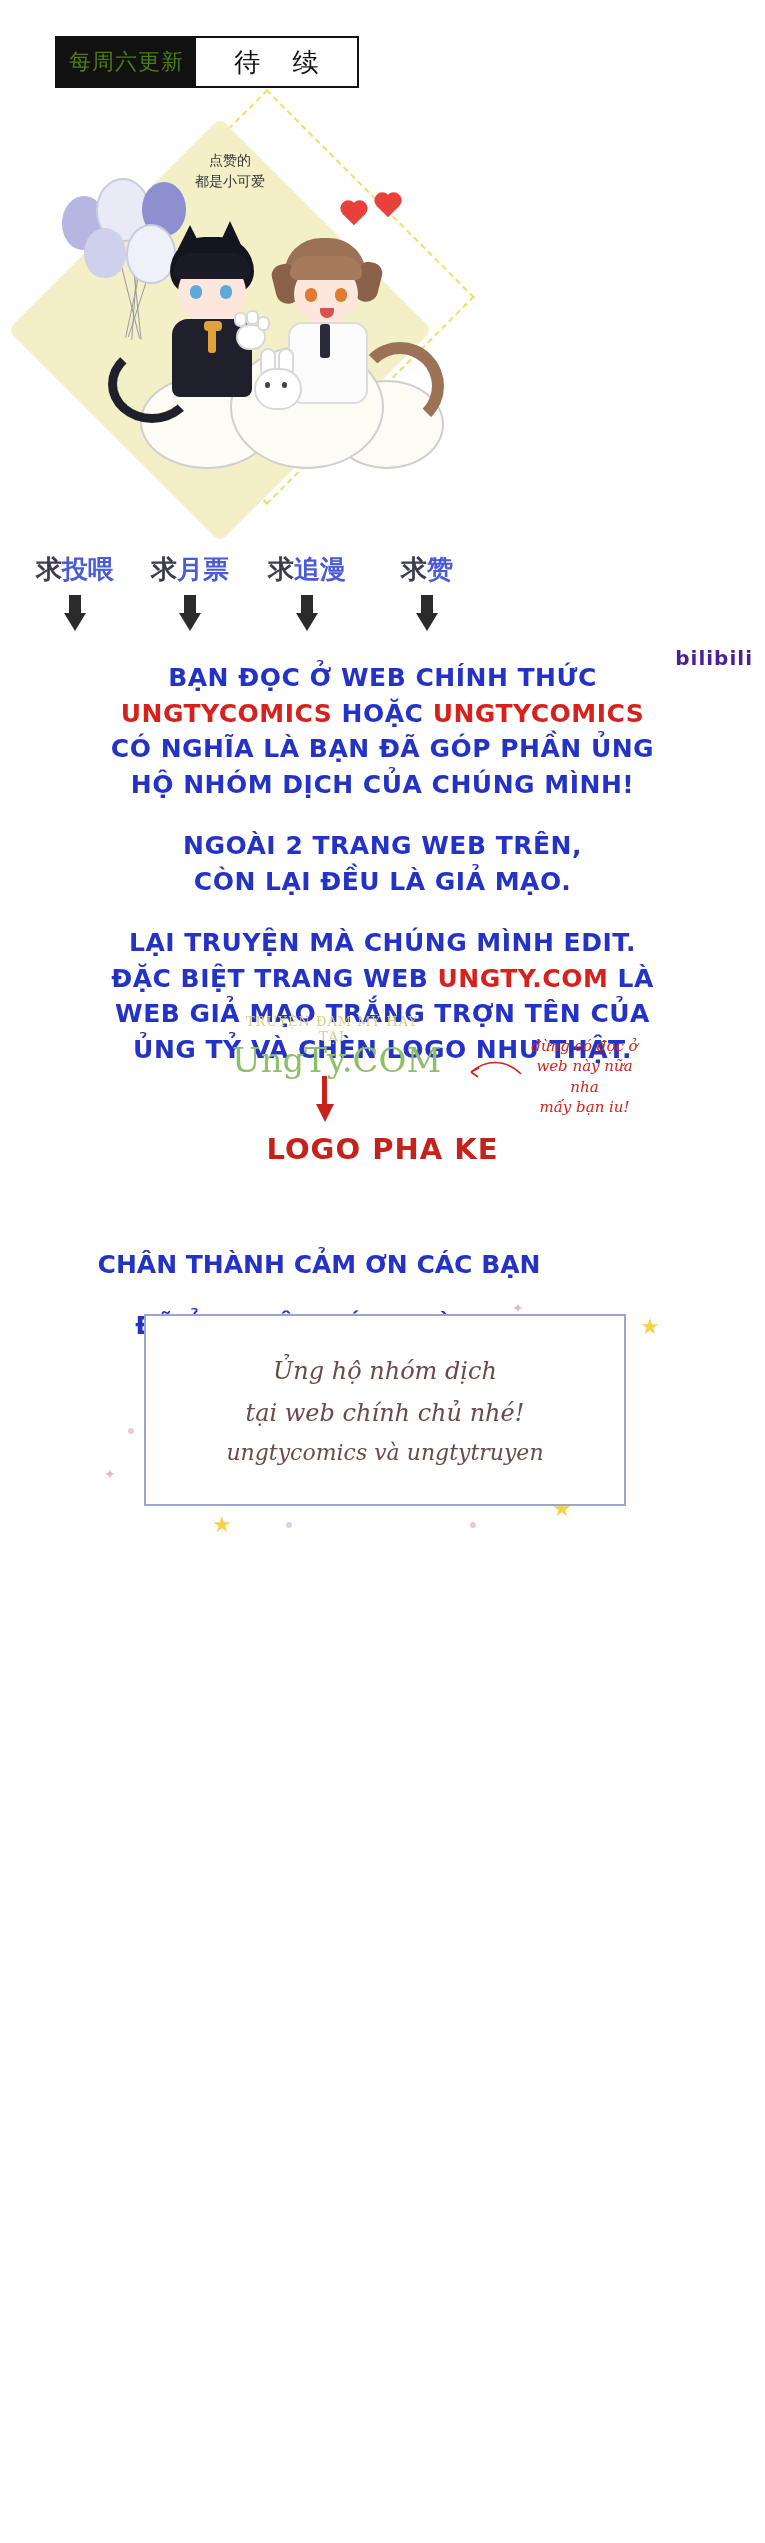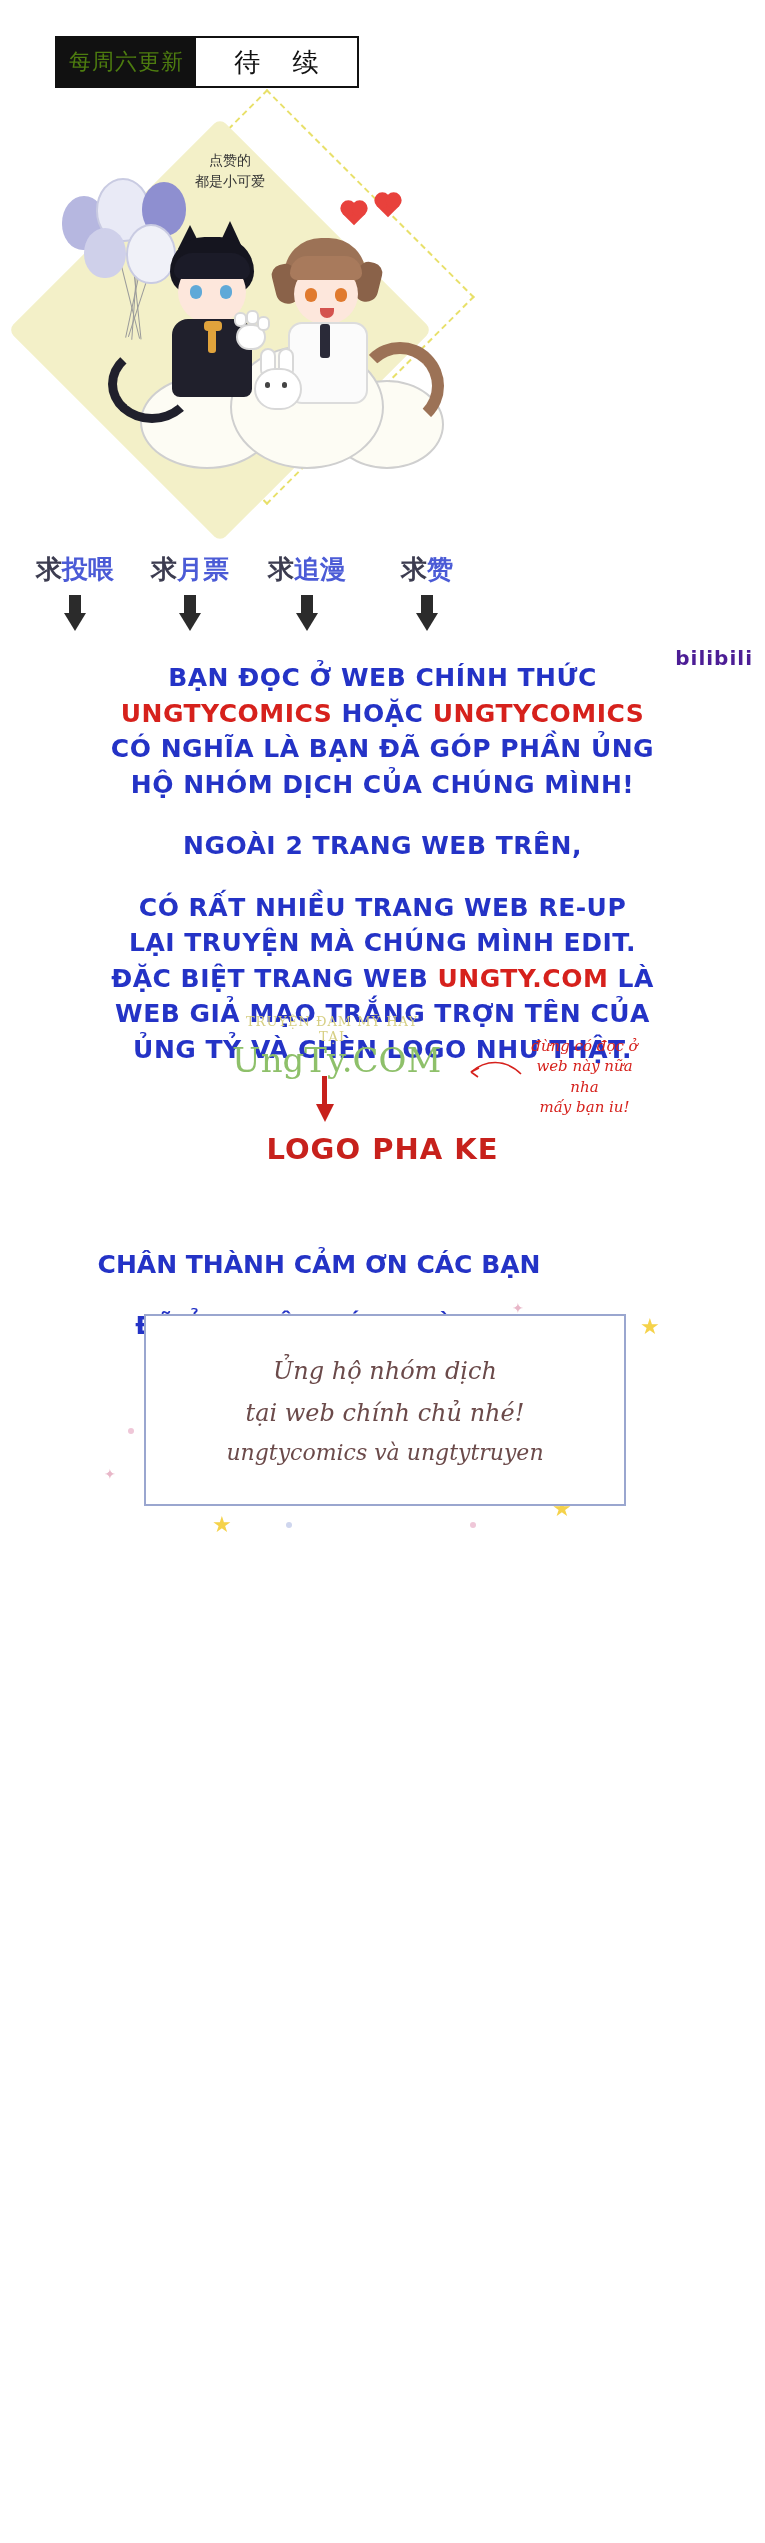--- a/index.html
+++ b/index.html
@@ -523,24 +523,24 @@
       <span class="red">UNGTYCOMICS</span>
       <span> HOẶC </span>
       <span class="red">UNGTYCOMICS</span>
     </p>
     <p>CÓ NGHĨA LÀ BẠN ĐÃ GÓP PHẦN ỦNG</p>
     <p>HỘ NHÓM DỊCH CỦA CHÚNG MÌNH!</p>
   </div>
 
   <div class="block">
     <p>NGOÀI 2 TRANG WEB TRÊN,</p>
+    <p>CÒN LẠI ĐỀU LÀ GIẢ MẠO.</p>
   </div>
 
   <div class="block">
-    <p>CÓ RẤT NHIỀU TRANG WEB RE-UP</p>
     <p>LẠI TRUYỆN MÀ CHÚNG MÌNH EDIT.</p>
     <p>
       <span>ĐẶC BIỆT TRANG WEB </span><span class="red">UNGTY.COM</span><span> LÀ</span>
     </p>
     <p>WEB GIẢ MẠO TRẮNG TRỢN TÊN CỦA</p>
     <p>ỦNG TỶ VÀ CHÈN LOGO NHƯ THẬT.</p>
   </div>
 </div>
 
 <div class="fake-logo-wrap">

